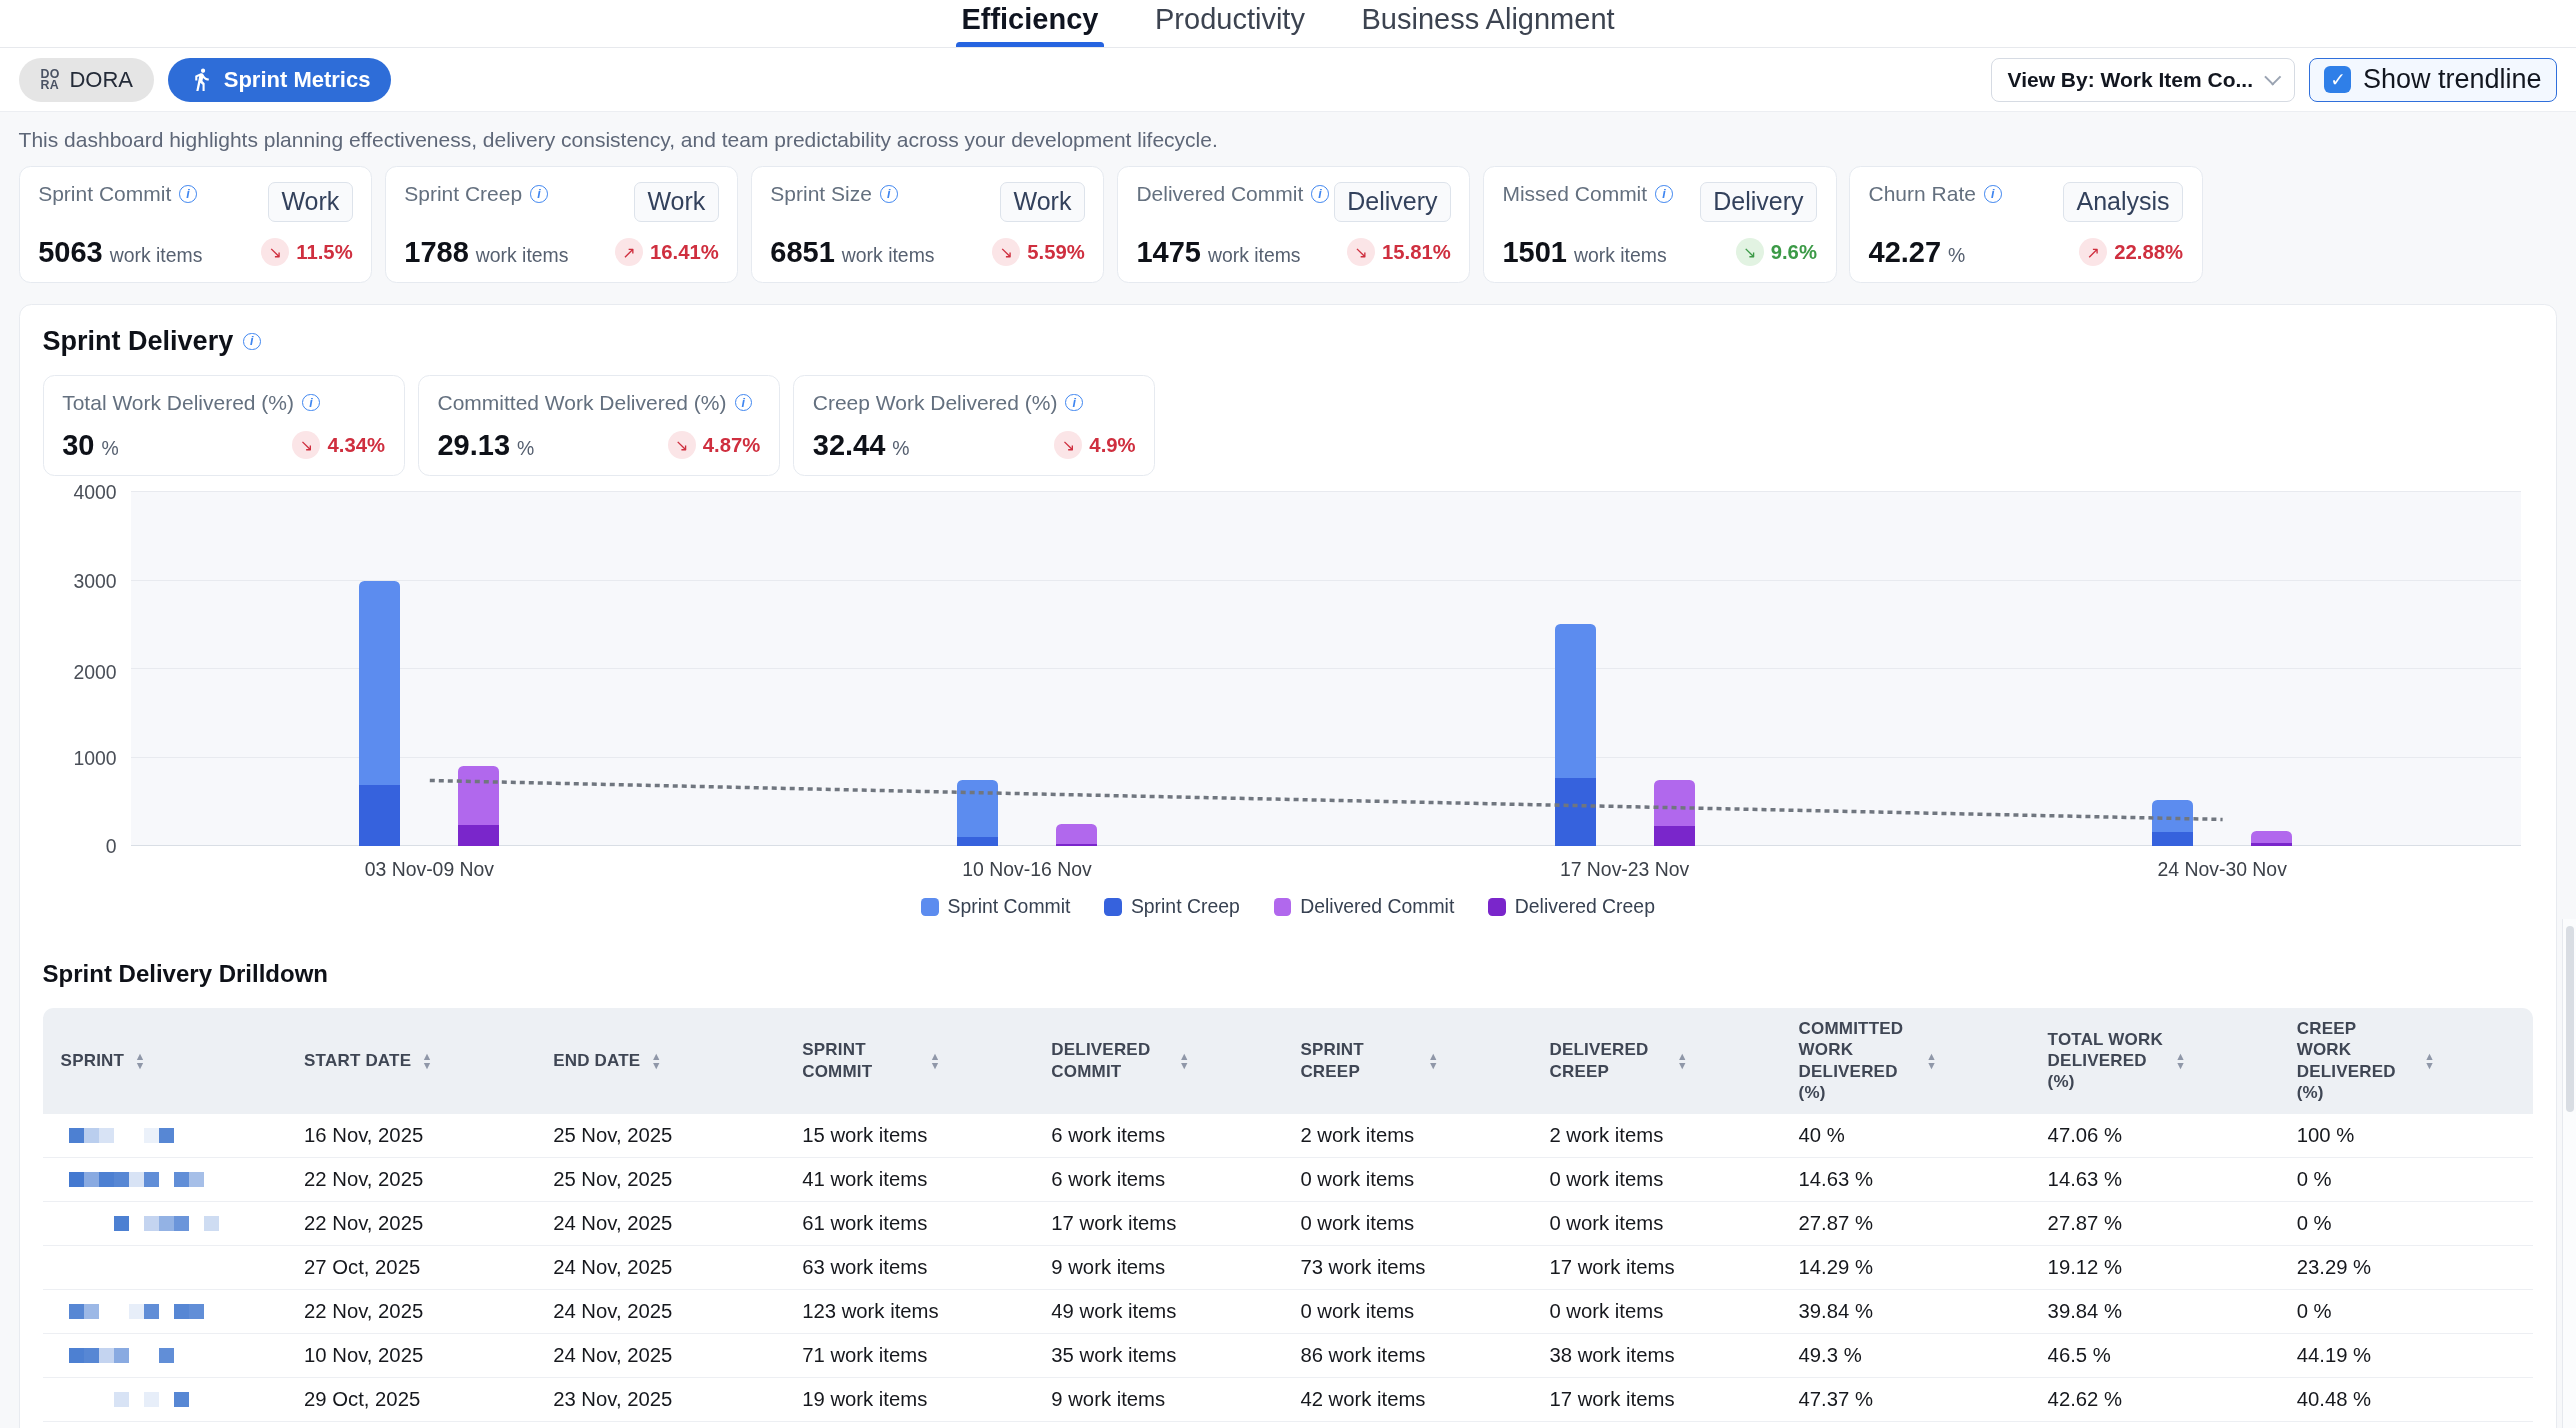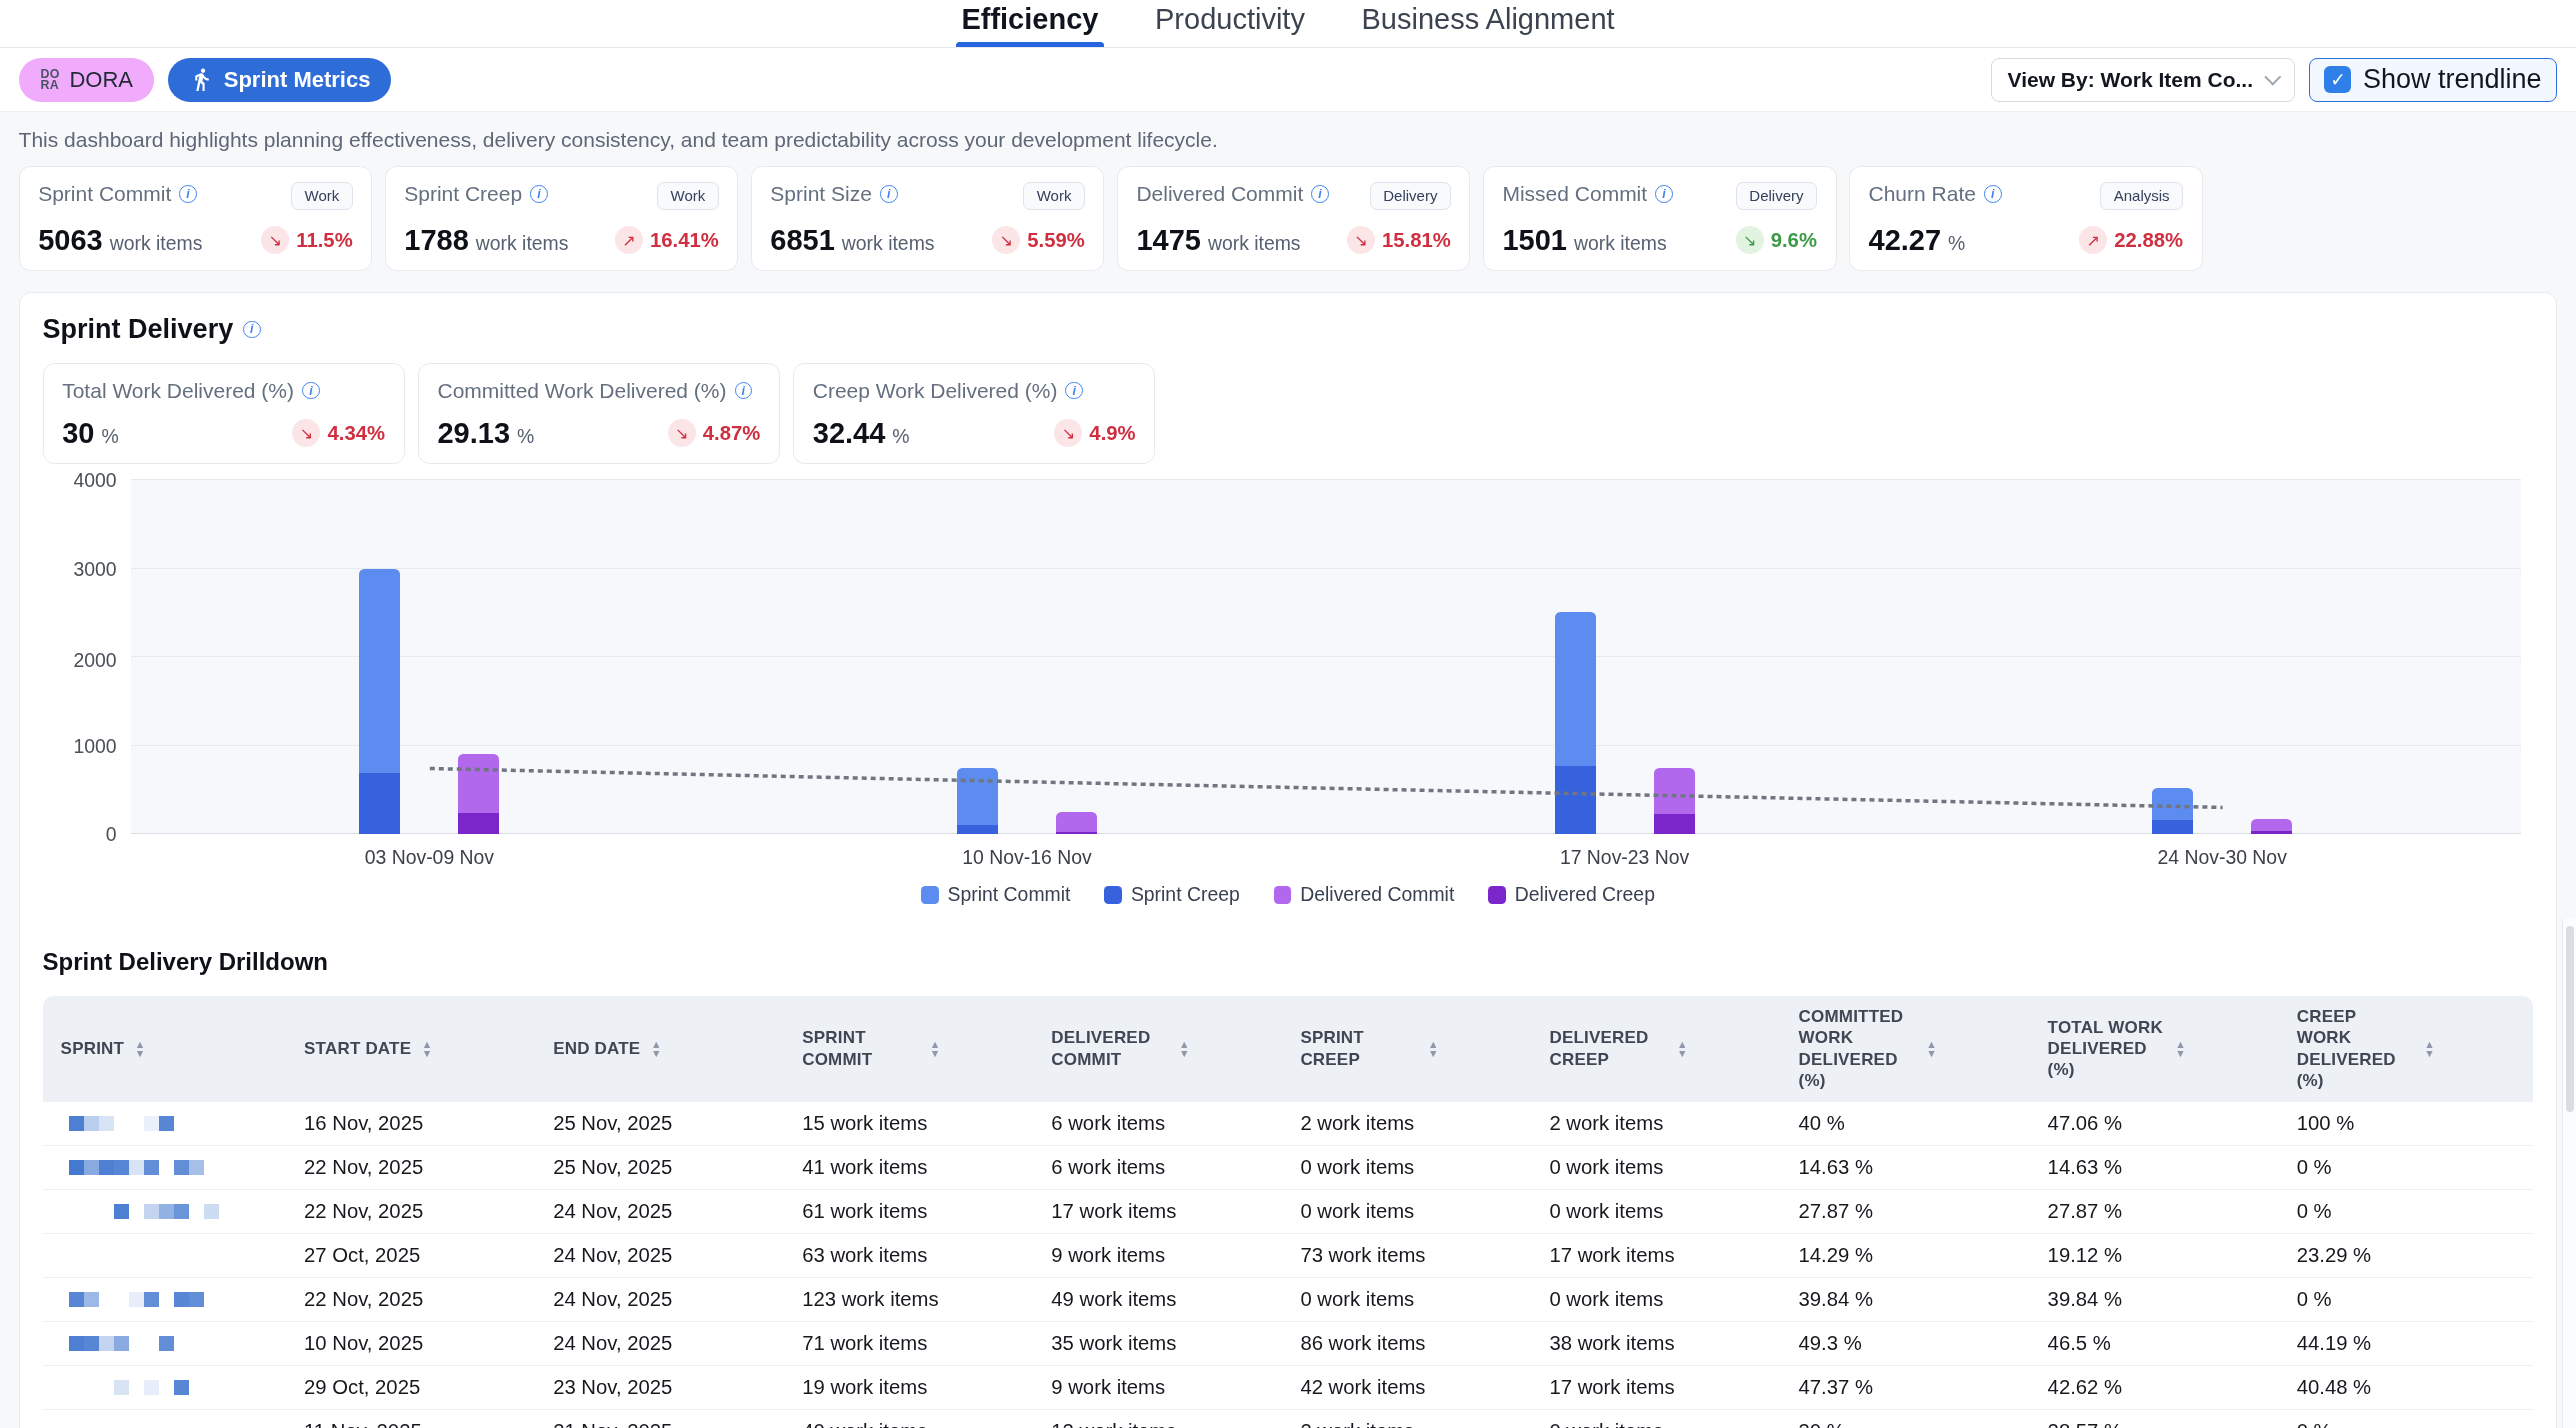--- a/index.html
+++ b/index.html
@@ -12,21 +12,21 @@
   .tab { font-size:29px; color:#3c4350; padding:10.6px 1.8px 10.6px; position:relative; cursor:pointer; }
   .tab.active { color:#0f1420; font-weight:700; }
   .tab.active::after { content:""; position:absolute; left:-3.5px; right:-3.5px; bottom:0;
     height:5.3px; border-radius:3.5px 3.5px 0 0; background:#2664e0; }
   
   .toolbar { height:64px; background:#fff; border-bottom:0.9px solid #eceef2;
     display:flex; align-items:center; justify-content:space-between; padding:0 19.4px; }
   .tb-left, .tb-right { display:flex; align-items:center; gap:14px; }
   .pill { height:44px; border-radius:883px; display:flex; align-items:center; gap:9.7px;
     padding:0 21px; font-size:22px; cursor:pointer; }
-  .pill.dora { background:#f0abfc; color:#242b38; font-weight:500; }
+  .pill.dora { background:#e5e5e5; color:#242b38; font-weight:500; }
   .dora-glyph { display:flex; flex-direction:column; font-size:12.4px; font-weight:800;
     line-height:.85; color:#4a5263; letter-spacing:0.4px; }
   .pill.sprint { background:#2e6dd8; color:#fff; font-weight:600; }
   .pill.sprint svg { width:25px; height:25px; fill:#fff; }
   .select { height:44px; border:0.9px solid #d6dbe3; border-radius:8px; background:#fff;
     display:flex; align-items:center; gap:14px; padding:0 16px; font-size:21px;
     color:#12161f; font-weight:600; cursor:pointer; }
   .chevron { width:11.5px; height:11.5px; border-right:2.7px solid #9aa3b2; border-bottom:2.7px solid #9aa3b2;
     transform:rotate(45deg); margin-top:-5.3px; }
   .trend-toggle { height:44px; border:1.8px solid #2f6fdb; background:#f3f8ff; border-radius:8px;
@@ -41,21 +41,21 @@
   .cards-row { display:flex; gap:12.4px; width:2184px; }
   .m-card { background:#fff; border:0.9px solid #e6eaf0; border-radius:11.5px;
     padding:15px 18.6px 13.3px; flex:1; }
   .sub-cards { display:flex; gap:13.3px; margin-top:17.7px; }
   .sub-cards .m-card { flex:none; width:362px; }
   .m-head { display:flex; align-items:flex-start; justify-content:space-between; }
   .m-title { font-size:21px; color:#64707f; display:flex; align-items:center; gap:8px; }
   .info { width:17.7px; height:17.7px; min-width:17.7px; border:1.3px solid #3f86f0; border-radius:50%;
     color:#3f86f0; font-size:12.4px; display:inline-flex; align-items:center; justify-content:center;
     font-style:italic; font-weight:700; cursor:pointer; }
-  .m-badge { font-size:15px; color:#33415c; background:#f9fafc; border:0.9px solid #dde3eb;
+  .m-badge { font-size:25px; color:#33415c; background:#f9fafc; border:0.9px solid #dde3eb;
     border-radius:7px; padding:4.4px 12.4px; white-space:nowrap; }
   .m-body { display:flex; align-items:center; justify-content:space-between; margin-top:14px; }
   .m-value { font-size:29px; font-weight:700; color:#0e1118; }
   .m-unit { font-size:19.4px; font-weight:400; color:#566070; margin-left:7px; }
   .m-delta { display:flex; align-items:center; gap:7px; }
   .d-circle { width:28px; height:28px; border-radius:50%; display:flex; align-items:center;
     justify-content:center; font-size:16px; }
   .neg .d-circle { background:#fbe5e7; color:#cf2f3f; }
   .pos .d-circle { background:#e2f3e2; color:#3c9a47; }
   .d-pct { font-size:20.3px; font-weight:700; }

